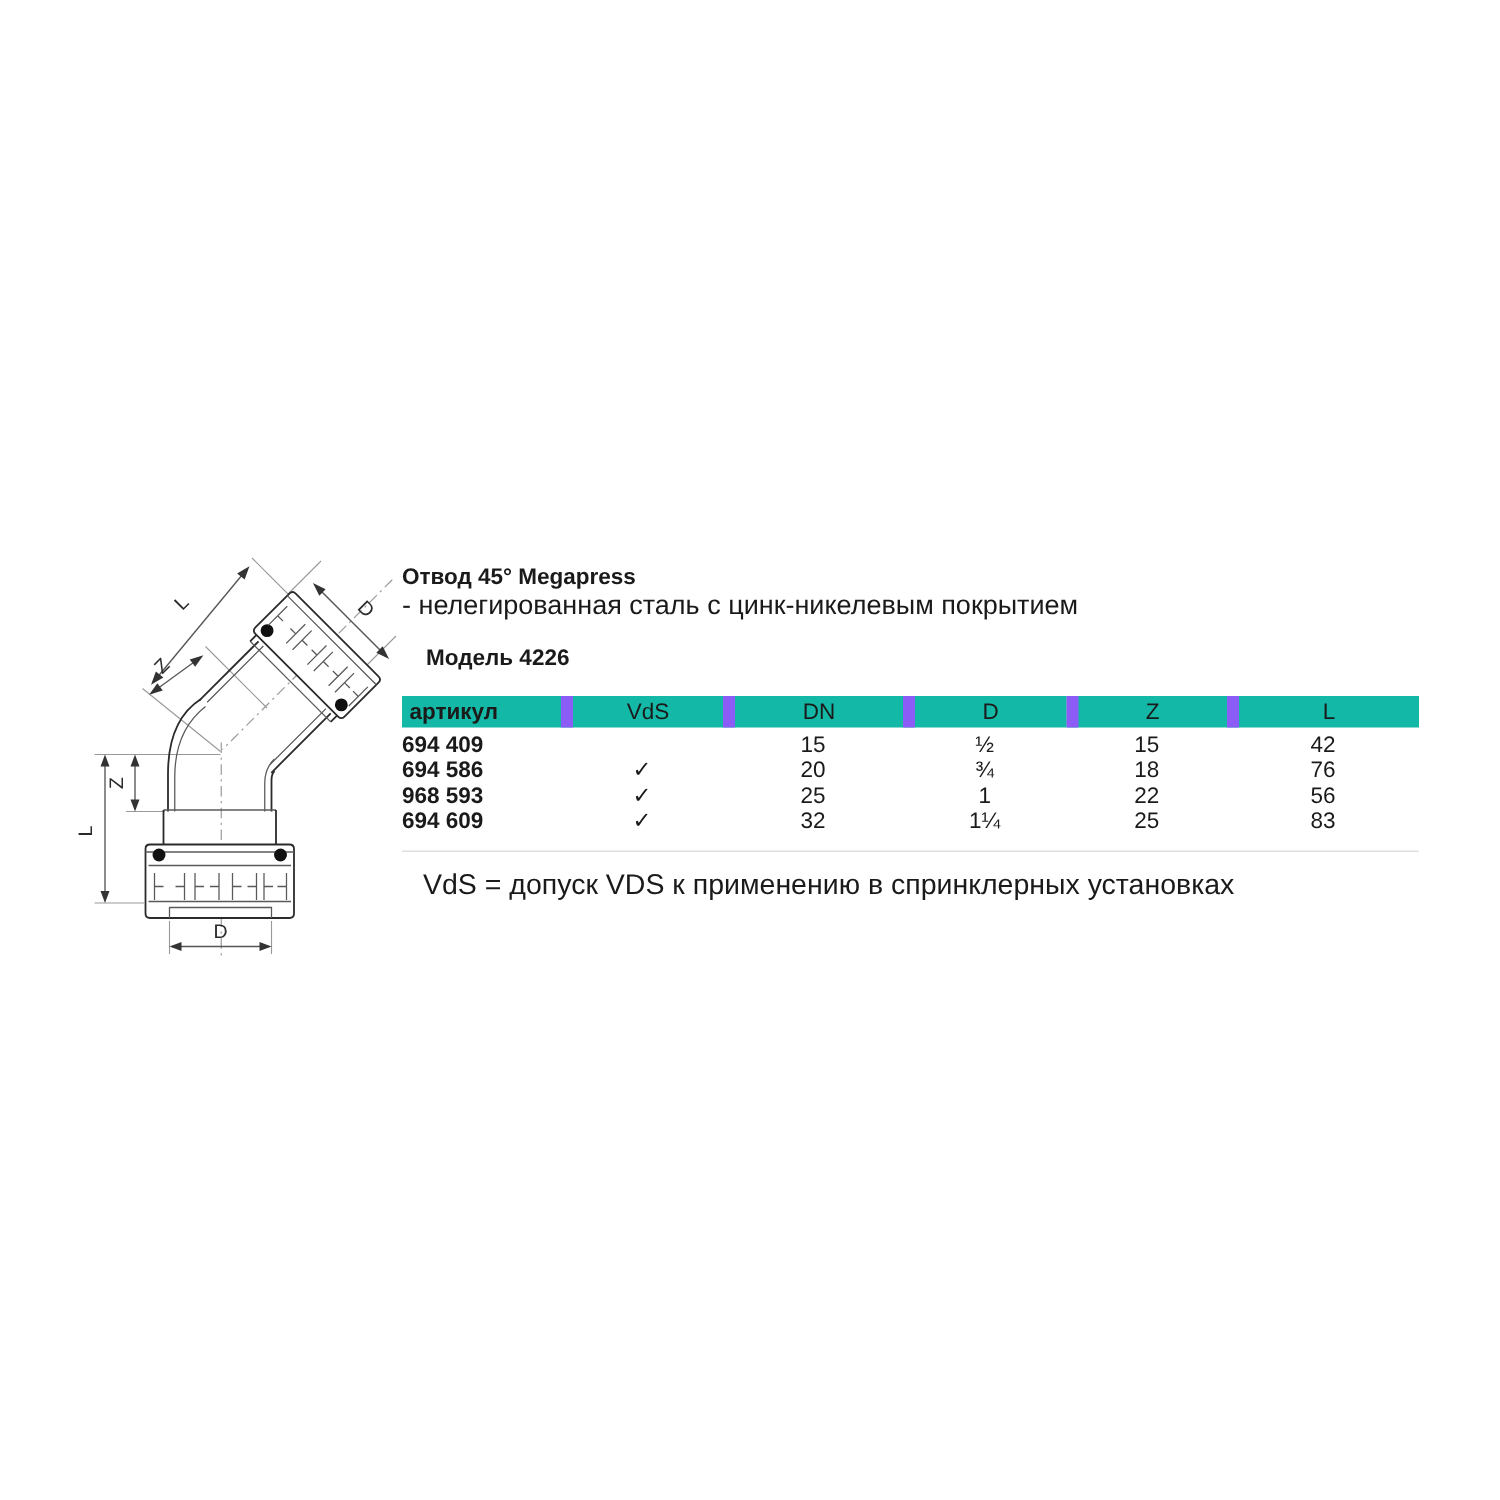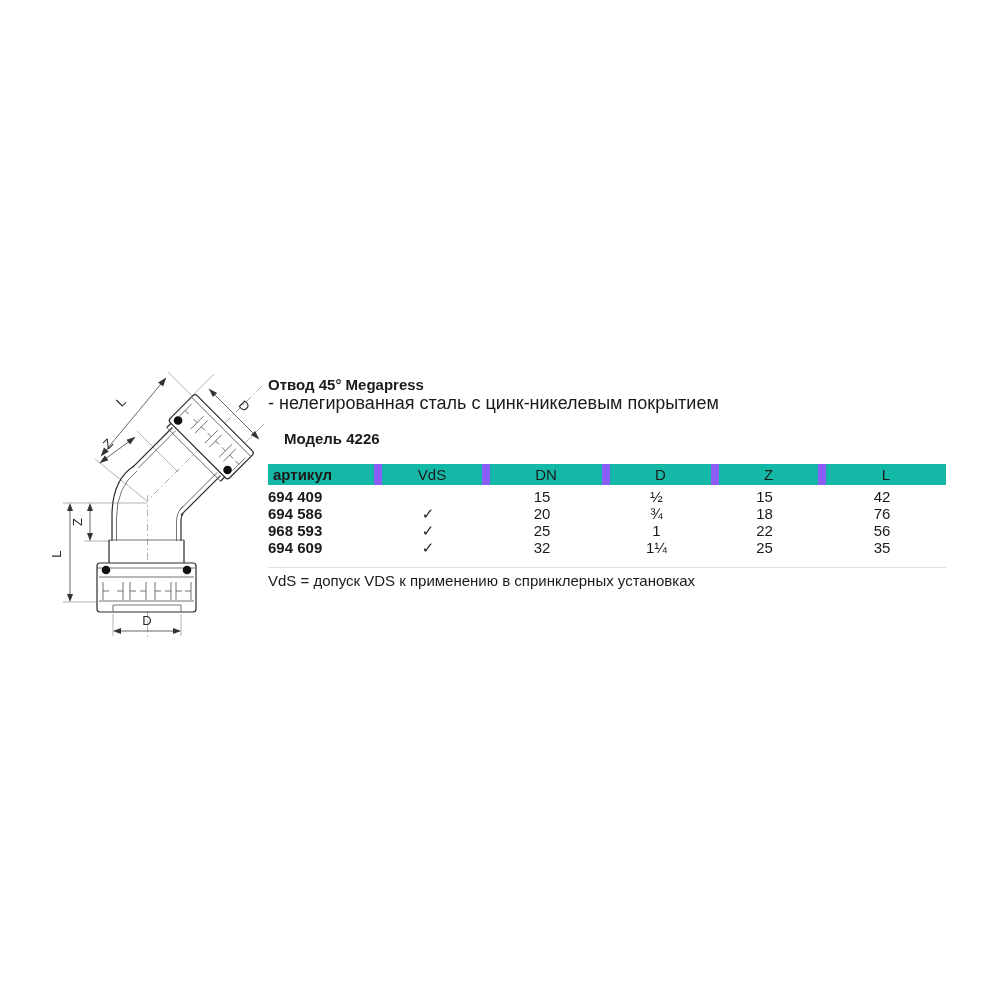--- a/index.html
+++ b/index.html
@@ -27,21 +27,21 @@
   table.spec th + th{border-left:8px solid #8b5cf6;}
   table.spec td{
     text-align:center;padding:0;height:17px;vertical-align:middle;
     font-weight:normal;line-height:17px;
   }
   table.spec td.art{text-align:left;font-weight:bold;}
   table.spec tbody:before{content:"";display:block;height:3px;}
   .check{font-size:15px;}
   .rule{width:678px;height:1px;background:#e0e0e0;margin-top:11px;}
   .footnotes{margin-top:4px;}
-  .footnotes p{margin:0;font-size:15px;line-height:17.5px;font-weight:normal;}
+  .footnotes p{margin:14px;font-size:19px;line-height:17.5px;font-weight:normal;}
   
   .cl{stroke:#2b2b2b;stroke-width:1.2;fill:none;stroke-linejoin:round;}
   .cfill{stroke:#2b2b2b;stroke-width:1.2;fill:#ffffff;stroke-linejoin:round;}
   .inner{stroke:#5a5a5a;stroke-width:0.85;fill:none;}
   .dim{stroke:#555;stroke-width:0.9;fill:none;}
   .ext{stroke:#999;stroke-width:0.75;fill:none;}
   .cen{stroke:#9a9a9a;stroke-width:0.8;fill:none;stroke-dasharray:7 3 1.5 3;}
   .ah{fill:#333;stroke:none;}
   .dot{fill:#111;stroke:none;}
   .dlabel{font-family:"Liberation Sans",sans-serif;font-size:13px;fill:#2a2a2a;}
@@ -205,21 +205,21 @@
         <td>1</td>
         <td>22</td>
         <td>56</td>
       </tr>
       <tr>
         <td class="art">694 609</td>
         <td class="check">✓</td>
         <td>32</td>
         <td>1¼</td>
         <td>25</td>
-        <td>35</td>
+        <td>83</td>
       </tr>
     </tbody>
   </table>
 
   <div class="rule"></div>
 
   <div class="footnotes">
     <p>VdS = допуск VDS к применению в спринклерных установках</p>
   </div>
 </div>

